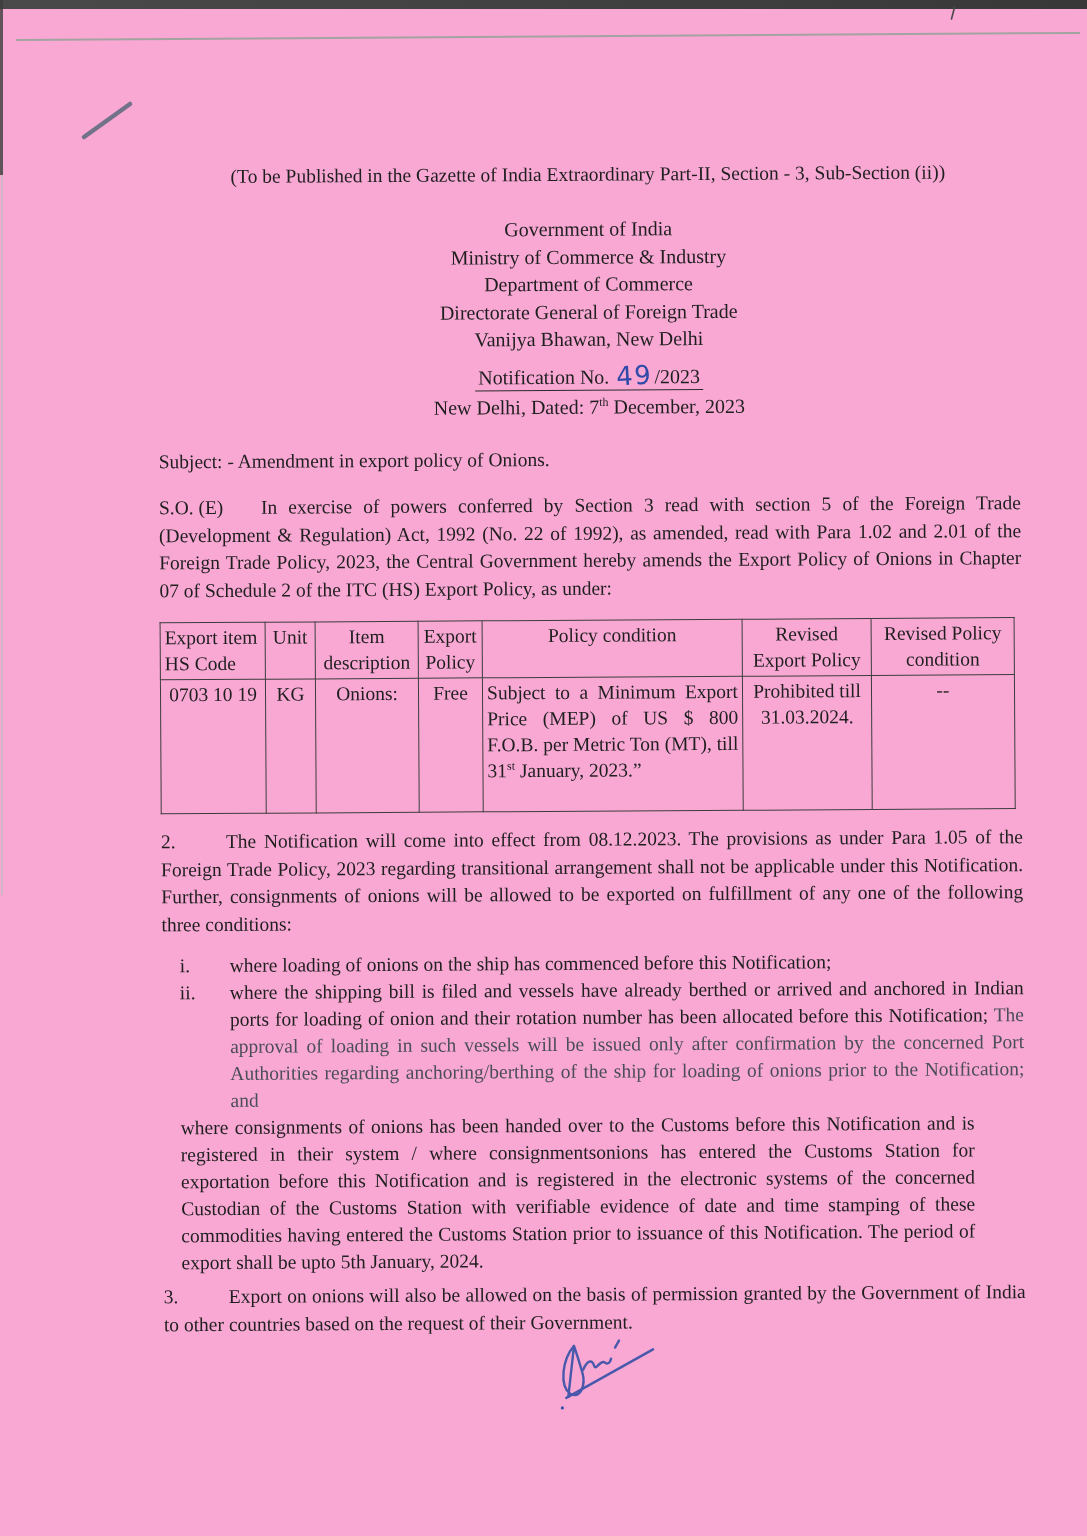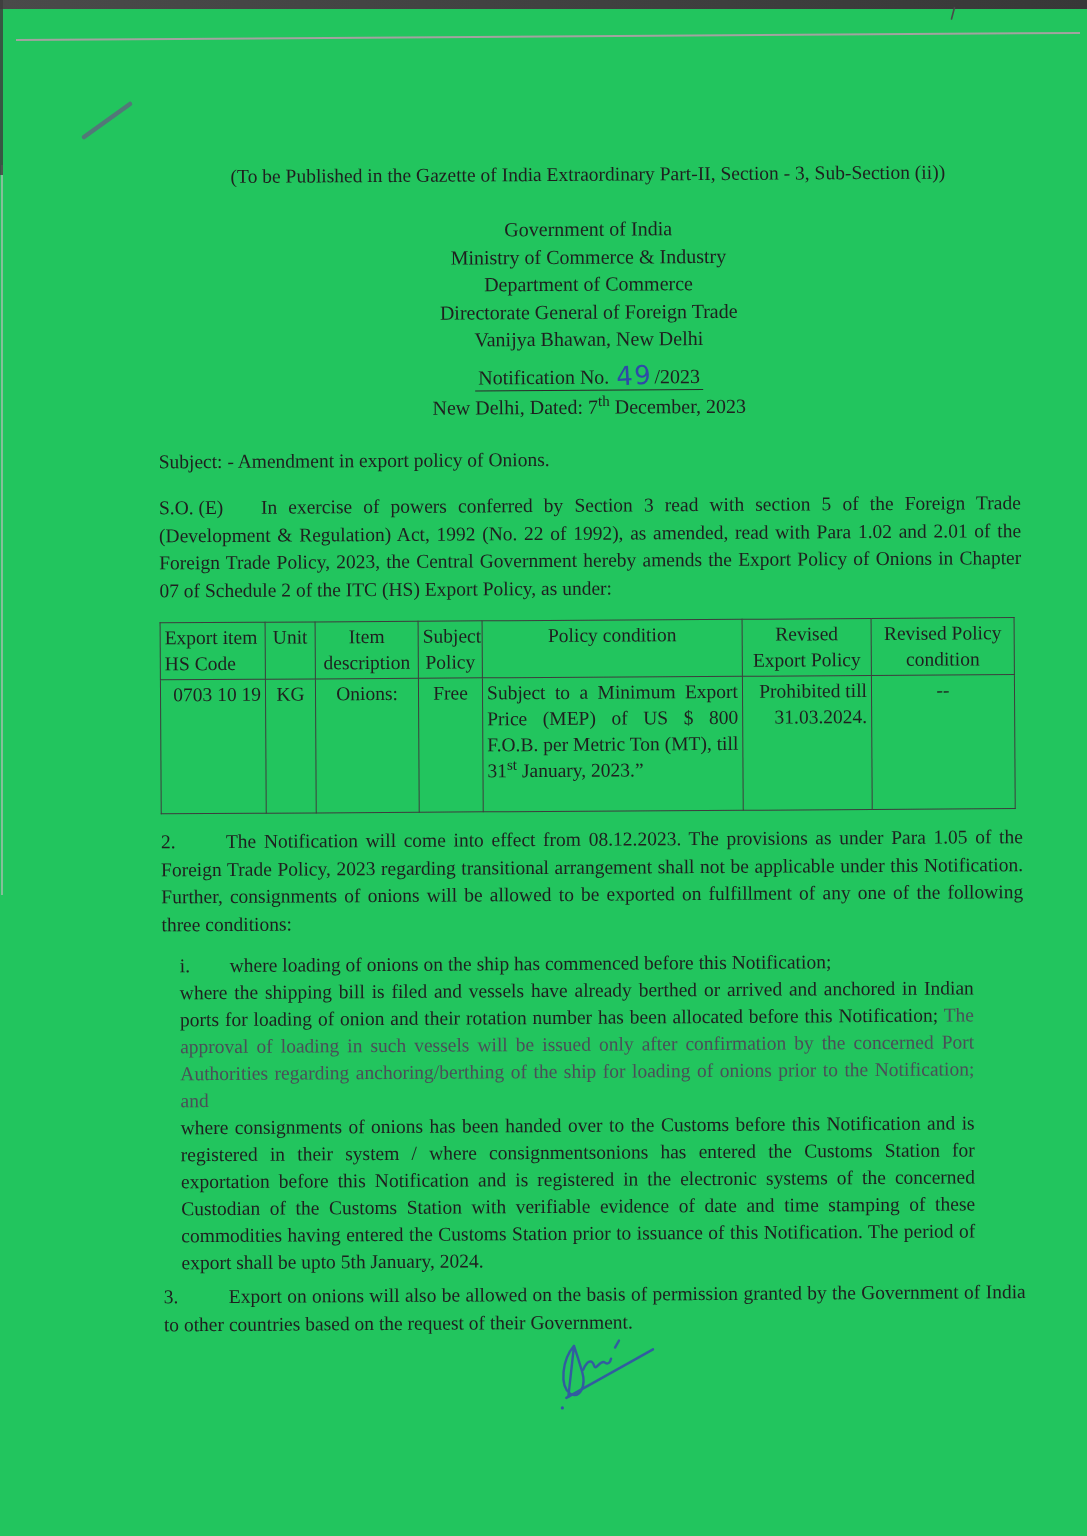--- a/index.html
+++ b/index.html
@@ -4,21 +4,21 @@
 <style>
   * { box-sizing: border-box; }
   html,body { margin:0; padding:0; }
   body {
     width:1087px; height:1536px;
     background:#e9e9e7;
     font-family:"Liberation Serif","DejaVu Serif",serif;
   }
   .page {
     position:relative; width:1087px; height:1536px;
-    background:#22c55e; overflow:hidden; color:#1f1f1f;
+    background:#f9a8d4; overflow:hidden; color:#1f1f1f;
   }
   .doc { position:absolute; inset:0; transform:rotate(-0.35deg); transform-origin:50% 45%; }
 
   
   .top-bar { position:absolute; top:0; left:0; right:0; height:9px;
     background:linear-gradient(90deg,#4a4a4a,#383838); z-index:5; }
   .scan-line { position:absolute; top:39px; left:16px; width:1064px; height:1.6px;
     background:#a3a3a0; transform:rotate(-0.38deg); transform-origin:left center; z-index:4; }
   .left-edge { position:absolute; top:0; left:0; width:3px; height:175px; background:#3c3c3c; opacity:.8; z-index:5; }
   .left-edge2 { position:absolute; top:165px; left:1px; width:2px; height:730px; background:#bcbcb9; opacity:.65; z-index:4; }
@@ -28,42 +28,42 @@
   .org-block { top:216px; font-size:20px; line-height:27.6px; }
 
   .notif-line { top:366px; font-size:20px; }
   .notif-underline { display:inline-block; border-bottom:1.6px solid #2b2b2b; padding:0 3px 1px; }
   .handwritten {
     font-family:"DejaVu Sans",sans-serif; color:#2f4aa8; font-size:26px;
     display:inline-block; line-height:0; transform:rotate(-3deg);
     letter-spacing:1.5px; vertical-align:-1px; padding:0 2px;
   }
   .date-line { top:396px; font-size:20px; }
-  sup { font-size:15px; line-height:0; }
+  sup { font-size:12px; line-height:0; }
 
   .subject { position:absolute; left:160px; top:449px; font-size:19.5px; }
 
   .para { position:absolute; left:160px; width:862px; text-align:justify;
     font-size:19.5px; line-height:27.5px; }
   .para-so { top:492px; }
   .para-2 { top:826px; }
   .para-3 { top:1281px; }
   .pmarker { display:inline-block; }
   .pmarker.so { width:102px; }
   .pmarker.num { width:65px; }
 
   table.policy { position:absolute; left:160px; top:620px; width:854px;
     border-collapse:collapse; table-layout:fixed; }
   table.policy th, table.policy td {
     border:1.6px solid #3d3d3d; font-weight:normal; font-size:19.5px;
     padding:2px 4px; vertical-align:top; line-height:26px;
   }
   table.policy th { text-align:center; }
   table.policy th.left { text-align:left; }
-  td.c-left { text-align:right; }
+  td.c-left { text-align:center; }
   td.c-center { text-align:center; }
   td.c-justify { text-align:justify; }
   td.tall { height:134px; }
 
   .cond { position:absolute; left:178px; top:950px; width:844px; }
   .cond-item { display:flex; }
   .cond-marker { width:50px; flex:none; font-size:19.5px; line-height:27px; }
   .cond-text { width:794px; text-align:justify; font-size:19.5px; line-height:27px; }
   .faded { color:#4b4e58; }
 
@@ -129,21 +129,21 @@
         </th>
         <th>
           <div>Unit</div>
           <div></div>
         </th>
         <th>
           <div>Item</div>
           <div>description</div>
         </th>
         <th>
-          <div>Subject</div>
+          <div>Export</div>
           <div>Policy</div>
         </th>
         <th>
           <div>Policy condition</div>
           <div></div>
         </th>
         <th>
           <div>Revised</div>
           <div>Export Policy</div>
         </th>
@@ -165,20 +165,21 @@
       </table>
 
     <div class="para para-2"><span class="pmarker num">2.</span><span>The Notification will come into effect from 08.12.2023. The provisions as under Para 1.05 of the Foreign Trade Policy, 2023 regarding transitional arrangement shall not be applicable under this Notification. Further, consignments of onions will be allowed to be exported on fulfillment of any one of the following three conditions:</span></div>
 
     <div class="cond">
       <div class="cond-item">
         <div class="cond-marker">i.</div>
         <div class="cond-text">where loading of onions on the ship has commenced before this Notification;</div>
       </div>
       <div class="cond-item">
+        <div class="cond-marker">ii.</div>
         <div class="cond-text"><span>where the shipping bill is filed and vessels have already berthed or arrived and anchored in Indian ports for loading of onion and their rotation number has been allocated before this Notification; </span><span class="faded">The approval of loading in such vessels will be issued only after confirmation by the concerned Port Authorities regarding anchoring/berthing of the ship for loading of onions prior to the Notification; and</span></div>
       </div>
       <div class="cond-item">
         <div class="cond-text">where consignments of onions has been handed over to the Customs before this Notification and is registered in their system / where consignmentsonions has entered the Customs Station for exportation before this Notification and is registered in the electronic systems of the concerned Custodian of the Customs Station with verifiable evidence of date and time stamping of these commodities having entered the Customs Station prior to issuance of this Notification. The period of export shall be upto 5th January, 2024.</div>
       </div>
     </div>
 
     <div class="para para-3"><span class="pmarker num">3.</span><span>Export on onions will also be allowed on the basis of permission granted by the Government of India to other countries based on the request of their Government.</span></div>
 
     <svg class="signature" width="118" height="86" viewBox="0 0 118 86">

